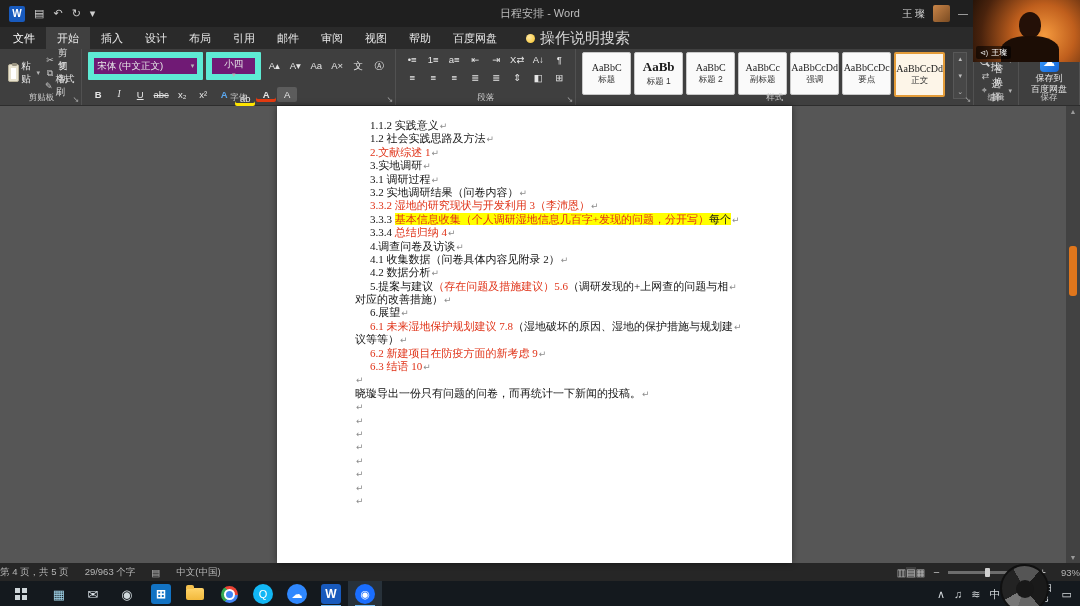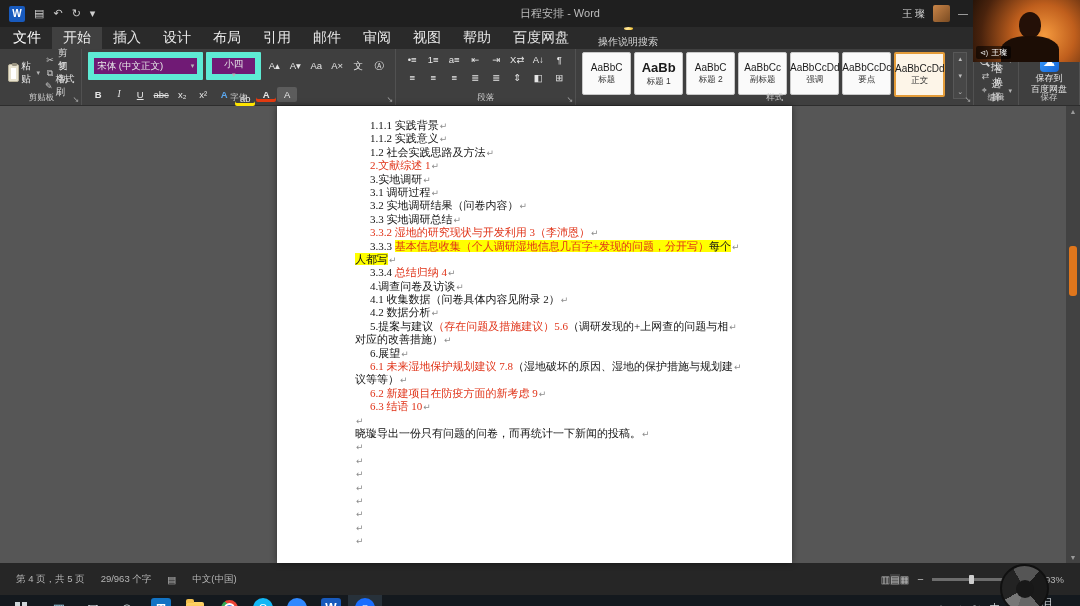--- a/index.html
+++ b/index.html
@@ -5,32 +5,32 @@
   html,body{margin:0;padding:0;background:#000;}
   .screen{position:relative;width:1080px;height:606px;overflow:hidden;background:#545454;
           font-family:"Liberation Sans",sans-serif;-webkit-font-smoothing:antialiased;}
 
   
   .titlebar{height:27px;background:#1f1f1f;position:relative;display:flex;align-items:center;}
   .qat{display:flex;align-items:center;gap:9px;padding-left:9px;height:100%;}
   .qbtn{color:#cfcfcf;font-size:11px;line-height:1;}
   .word-ico{width:16px;height:16px;background:#185abd;color:#fff!important;font-size:10px;font-weight:bold;
             display:inline-flex;align-items:center;justify-content:center;border-radius:2px;}
-  .tb-title{position:absolute;left:50%;transform:translateX(-50%);color:#bdbdbd;font-size:11px;line-height:27px;margin-left:20px;}
+  .tb-title{position:absolute;left:50%;transform:translateX(-50%);color:#bdbdbd;font-size:11px;line-height:27px;}
   .tb-user{position:absolute;right:112px;top:0;height:27px;display:flex;align-items:center;gap:8px;color:#d9d9d9;font-size:10px;}
   .uavatar{width:17px;height:17px;border-radius:2px;background:linear-gradient(135deg,#c98548,#7a4b22);}
   .minbtn{color:#bdbdbd;font-size:10px;}
 
   
   .tabsrow{height:22px;background:#2a2a2a;display:flex;align-items:stretch;padding-left:2px;}
   .tablist{display:flex;}
-  .tab{padding:0 11px;font-size:14px;color:#e8e8e8;display:flex;align-items:center;text-align:right;}
+  .tab{padding:0 11px;font-size:11px;color:#e8e8e8;display:flex;align-items:center;text-align:right;}
   .tab.file{color:#fff;}
   .tab.active{background:#404040;}
-  .tellme{display:flex;align-items:center;gap:5px;color:#d6d6d6;font-size:10px;margin-left:18px;flex-direction:column;}
+  .tellme{display:flex;align-items:center;gap:5px;color:#d6d6d6;font-size:15px;margin-left:18px;}
   .bulb{width:9px;height:9px;border-radius:50%;background:radial-gradient(circle at 35% 35%,#ffe9a6,#f7c325);display:inline-block;}
 
   
   .ribbon{height:56px;background:#3f3f3f;display:flex;align-items:stretch;border-bottom:1px solid #2d2d2d;padding-left:2px;}
   .rgroup{position:relative;display:flex;flex-direction:column;padding:3px 6px 13px 6px;border-right:1px solid #515151;}
   .glabel{position:absolute;bottom:1px;left:0;right:0;text-align:center;font-size:8.5px;color:#c9c9c9;}
   .launch{position:absolute;right:2px;bottom:1px;font-size:8px;color:#a8a8a8;}
   .grow{display:flex;gap:5px;}
   .rbtn{min-width:16px;height:15px;display:inline-flex;align-items:center;justify-content:center;
         font-size:9.5px;color:#e6e6e6;padding:0 2px;border-radius:2px;line-height:1;}
@@ -62,21 +62,21 @@
   [data-name="text-highlight-color-button"]{box-shadow:inset 0 -3px 0 #ffe400;margin-top:8px;}
   [data-name="font-color-button"]{box-shadow:inset 0 -3px 0 #e23a10;font-weight:700;}
   [data-name="character-shading-button"]{background:#5c5c5c;}
 
   
   .srow{align-items:flex-start;}
   .gallery{display:flex;}
   .style-item{width:47px;height:41px;background:#fafafa;border:1px solid #c8c8c8;border-radius:2px;margin-right:3px;
               display:flex;flex-direction:column;align-items:center;justify-content:center;gap:1px;}
   .style-item.sel{border:2px solid #e49c39;background:#fdf5e8;}
-  .sprev{font-size:10px;color:#1b1b1b;font-family:Liberation Sans, sans-serif;}
+  .sprev{font-size:10px;color:#1b1b1b;font-family:Liberation Serif, serif;}
   .sprev.big{font-size:13px;font-weight:bold;}
   .slab{font-size:8.5px;color:#333;}
   .gscroll{width:12px;height:41px;display:flex;flex-direction:column;align-items:center;justify-content:space-between;
            background:#474747;border:1px solid #585858;color:#bdbdbd;font-size:7px;padding:2px 0;}
 
   
   .edcol{flex-direction:column;gap:2px;padding-top:2px;}
   .edit-item{display:flex;align-items:center;gap:3px;font-size:9.5px;color:#e4e4e4;height:13px;}
   .edit-item .g{font-size:9px;color:#c9c9c9;width:11px;text-align:center;}
   .mag{width:7px;height:7px;border:1.5px solid #d0d0d0;border-radius:50%;position:relative;display:inline-block;}
@@ -95,21 +95,21 @@
          white-space:nowrap;overflow:hidden;font-family:"Liberation Serif",serif;}
   .dline.ind{padding-left:93px;}
   .dline .red{color:#e03318;}
   .dline .hl{background:#ffff00;}
   .pmark{color:#8c8c8c;font-size:9px;margin-left:1px;font-family:"DejaVu Sans",sans-serif;}
   .vscroll{position:absolute;right:0;top:0;bottom:0;width:14px;background:#424242;display:flex;flex-direction:column;
            align-items:center;justify-content:space-between;font-size:7px;color:#9a9a9a;padding:2px 0;}
   .sthumb{position:absolute;top:140px;left:3px;width:8px;height:50px;background:#e0761c;border-radius:3px;}
 
   
-  .statusbar{height:32px;background:#262626;display:flex;align-items:center;gap:16px;padding:0 16px;
+  .statusbar{height:18px;background:#262626;display:flex;align-items:center;gap:16px;padding:0 0;
              color:#b5b5b5;font-size:9.5px;}
   .sright{margin-left:auto;display:flex;align-items:center;gap:8px;}
   .vico{font-size:10px;color:#bdbdbd;width:16px;text-align:center;}
   .vico.vact{background:#3f3f3f;}
   .ztrack{position:relative;width:84px;height:3px;background:#6d6d6d;}
   .zthumb{position:absolute;left:45%;top:-3px;width:5px;height:9px;background:#cfcfcf;border-radius:1px;}
   .zoomout,.zoomin{font-size:11px;color:#bdbdbd;}
   .zlevel{width:26px;text-align:right;}
 
   
@@ -353,31 +353,28 @@
         </div>
       </div>
       <div class="glabel" data-name="baidu-group-label"><span>保存</span></div>
     </div>
 
   </div>
 
   <div class="canvas" data-name="document-canvas">
     <div class="page" data-name="document-page">
       <div class="lines" data-name="document-lines">
-          <div class="dline ind" data-name="doc-line"><span>1.1.1 实践背景</span><span class="pmark" data-name="paragraph-mark">↵</span></div>
           <div class="dline ind" data-name="doc-line"><span>1.1.2 实践意义</span><span class="pmark" data-name="paragraph-mark">↵</span></div>
           <div class="dline ind" data-name="doc-line"><span>1.2 社会实践思路及方法</span><span class="pmark" data-name="paragraph-mark">↵</span></div>
           <div class="dline ind" data-name="doc-line"><span class="red">2.文献综述 1</span><span class="pmark" data-name="paragraph-mark">↵</span></div>
           <div class="dline ind" data-name="doc-line"><span>3.实地调研</span><span class="pmark" data-name="paragraph-mark">↵</span></div>
           <div class="dline ind" data-name="doc-line"><span>3.1 调研过程</span><span class="pmark" data-name="paragraph-mark">↵</span></div>
           <div class="dline ind" data-name="doc-line"><span>3.2 实地调研结果（问卷内容）</span><span class="pmark" data-name="paragraph-mark">↵</span></div>
-          <div class="dline ind" data-name="doc-line"><span>3.3 实地调研总结</span><span class="pmark" data-name="paragraph-mark">↵</span></div>
           <div class="dline ind" data-name="doc-line"><span class="red">3.3.2 湿地的研究现状与开发利用 3（李沛恩）</span><span class="pmark" data-name="paragraph-mark">↵</span></div>
           <div class="dline ind" data-name="doc-line"><span>3.3.3 </span><span class="red hl">基本信息收集（个人调研湿地信息几百字+发现的问题，分开写）</span><span class="hl">每个</span><span class="pmark" data-name="paragraph-mark">↵</span></div>
-          <div class="dline" data-name="doc-line"><span class="hl">人都写</span><span class="pmark" data-name="paragraph-mark">↵</span></div>
           <div class="dline ind" data-name="doc-line"><span>3.3.4 </span><span class="red">总结归纳 4</span><span class="pmark" data-name="paragraph-mark">↵</span></div>
           <div class="dline ind" data-name="doc-line"><span>4.调查问卷及访谈</span><span class="pmark" data-name="paragraph-mark">↵</span></div>
           <div class="dline ind" data-name="doc-line"><span>4.1 收集数据（问卷具体内容见附录 2）</span><span class="pmark" data-name="paragraph-mark">↵</span></div>
           <div class="dline ind" data-name="doc-line"><span>4.2 数据分析</span><span class="pmark" data-name="paragraph-mark">↵</span></div>
           <div class="dline ind" data-name="doc-line"><span>5.提案与建议</span><span class="red">（存在问题及措施建议）5.6</span><span>（调研发现的+上网查的问题与相</span><span class="pmark" data-name="paragraph-mark">↵</span></div>
           <div class="dline" data-name="doc-line"><span>对应的改善措施）</span><span class="pmark" data-name="paragraph-mark">↵</span></div>
           <div class="dline ind" data-name="doc-line"><span>6.展望</span><span class="pmark" data-name="paragraph-mark">↵</span></div>
           <div class="dline ind" data-name="doc-line"><span class="red">6.1 未来湿地保护规划建议 7.8</span><span>（湿地破坏的原因、湿地的保护措施与规划建</span><span class="pmark" data-name="paragraph-mark">↵</span></div>
           <div class="dline" data-name="doc-line"><span>议等等）</span><span class="pmark" data-name="paragraph-mark">↵</span></div>
           <div class="dline ind" data-name="doc-line"><span class="red">6.2 新建项目在防疫方面的新考虑 9</span><span class="pmark" data-name="paragraph-mark">↵</span></div>

